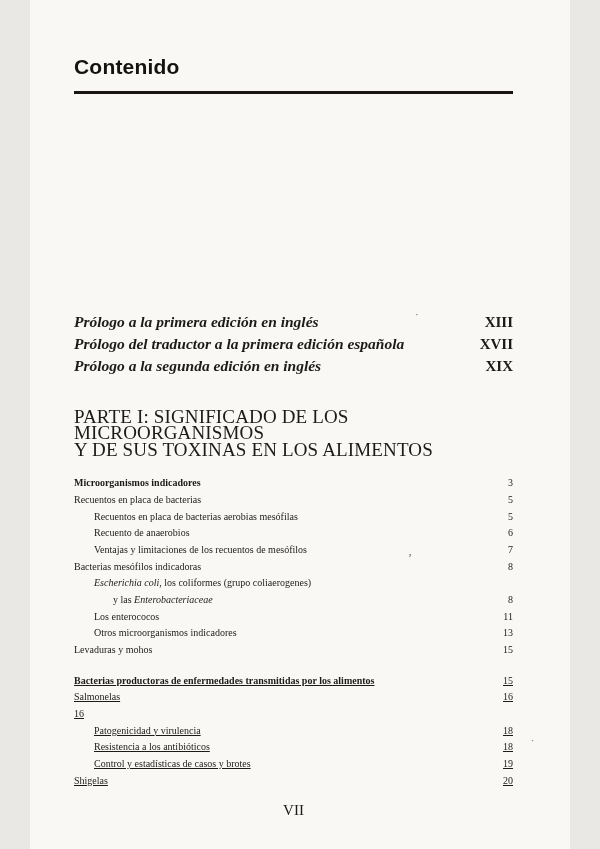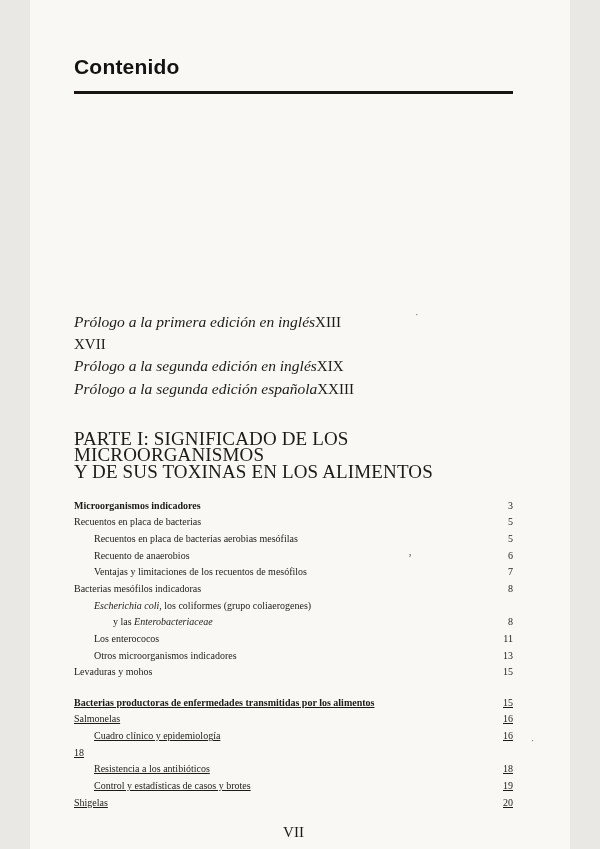--- a/index.html
+++ b/index.html
@@ -26,23 +26,25 @@
   }
   .title-rule {
     margin-top: 11px;
     height: 3px;
     background: #181512;
     border: none;
   }
   .prologue { margin-top: 217px; }
   .prologue-row {
     display: flex;
+    justify-content: space-between;
     align-items: baseline;
     line-height: 22.2px;
     font-size: 15.5px;
+    font-weight: bold;
   }
   .prologue-row .label { font-style: italic; }
   .prologue-row .pagenum { font-style: normal; font-size: 15px; }
   .part-heading {
     margin-top: 31px;
     font-size: 19px;
     line-height: 16.6px;
     letter-spacing: 0.15px;
   }
   .toc-blocks { margin-top: 17px; }
@@ -78,32 +80,29 @@
   <h1 class="doc-title">Contenido</h1>
   <div class="title-rule"></div>
 
   <div class="prologue">
     <div class="prologue-row">
       <span class="label">Prólogo a la primera edición en inglés</span>
       <span class="pagenum">XIII</span>
     </div>
 
     <div class="prologue-row">
+      <span class="label">Prólogo del traductor a la primera edición española</span>
       <span class="pagenum">XVII</span>
     </div>
 
     <div class="prologue-row">
       <span class="label">Prólogo a la segunda edición en inglés</span>
       <span class="pagenum">XIX</span>
     </div>
 
-    <div class="prologue-row">
-      <span class="label">Prólogo a la segunda edición española</span>
-      <span class="pagenum">XXIII</span>
-    </div>
   </div>
 
   <div class="part-heading">
     <div>PARTE I: SIGNIFICADO DE LOS MICROORGANISMOS</div>
     <div>Y DE SUS TOXINAS EN LOS ALIMENTOS</div>
   </div>
 
   <div class="toc-blocks">
       <div class="toc-block">
     <div class="toc-row indent-0 bold">
@@ -166,25 +165,25 @@
       <span class="label"><span>Bacterias productoras de enfermedades transmitidas por los alimentos</span></span>
       <span class="pagenum">15</span>
     </div>
 
     <div class="toc-row indent-0">
       <span class="label"><span>Salmonelas</span></span>
       <span class="pagenum">16</span>
     </div>
 
     <div class="toc-row indent-1">
-      <span class="label"><span>Cuadro clínico y epidemiología</span></span>
       <span class="pagenum">16</span>
     </div>
 
     <div class="toc-row indent-1">
+      <span class="label"><span>Patogenicidad y virulencia</span></span>
       <span class="pagenum">18</span>
     </div>
 
     <div class="toc-row indent-1">
       <span class="label"><span>Resistencia a los antibióticos</span></span>
       <span class="pagenum">18</span>
     </div>
 
     <div class="toc-row indent-1">
       <span class="label"><span>Control y estadísticas de casos y brotes</span></span>

